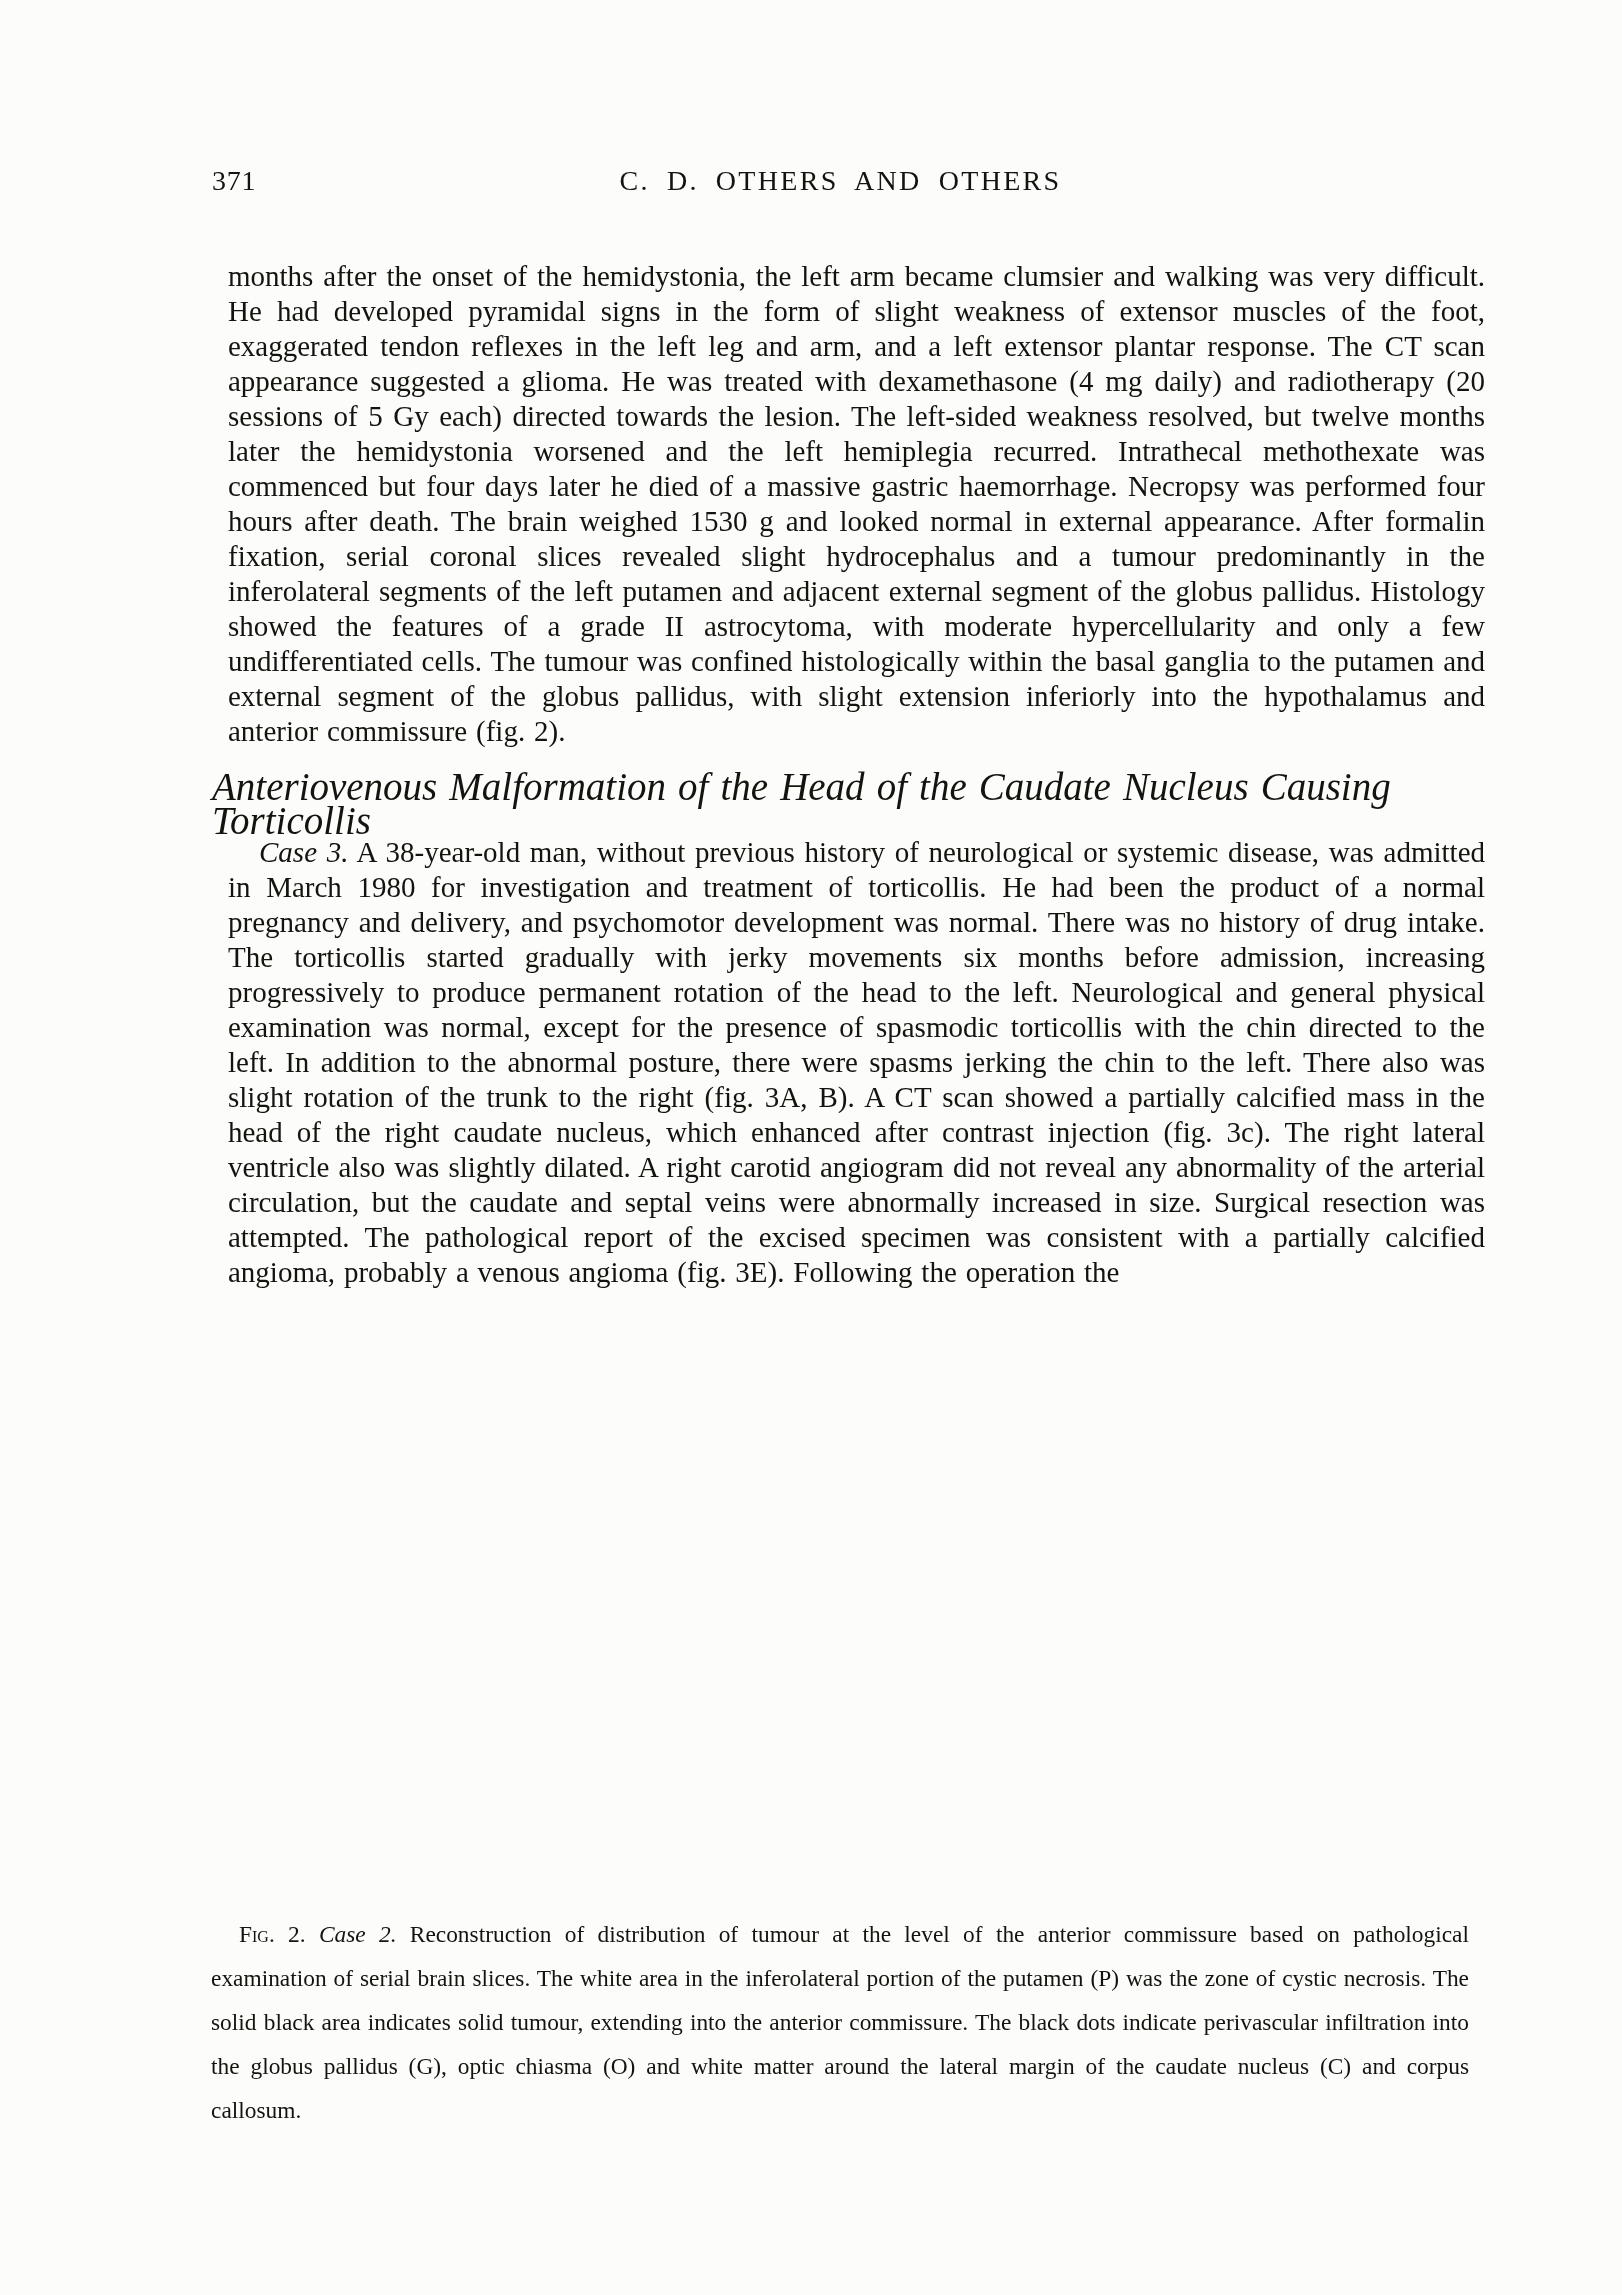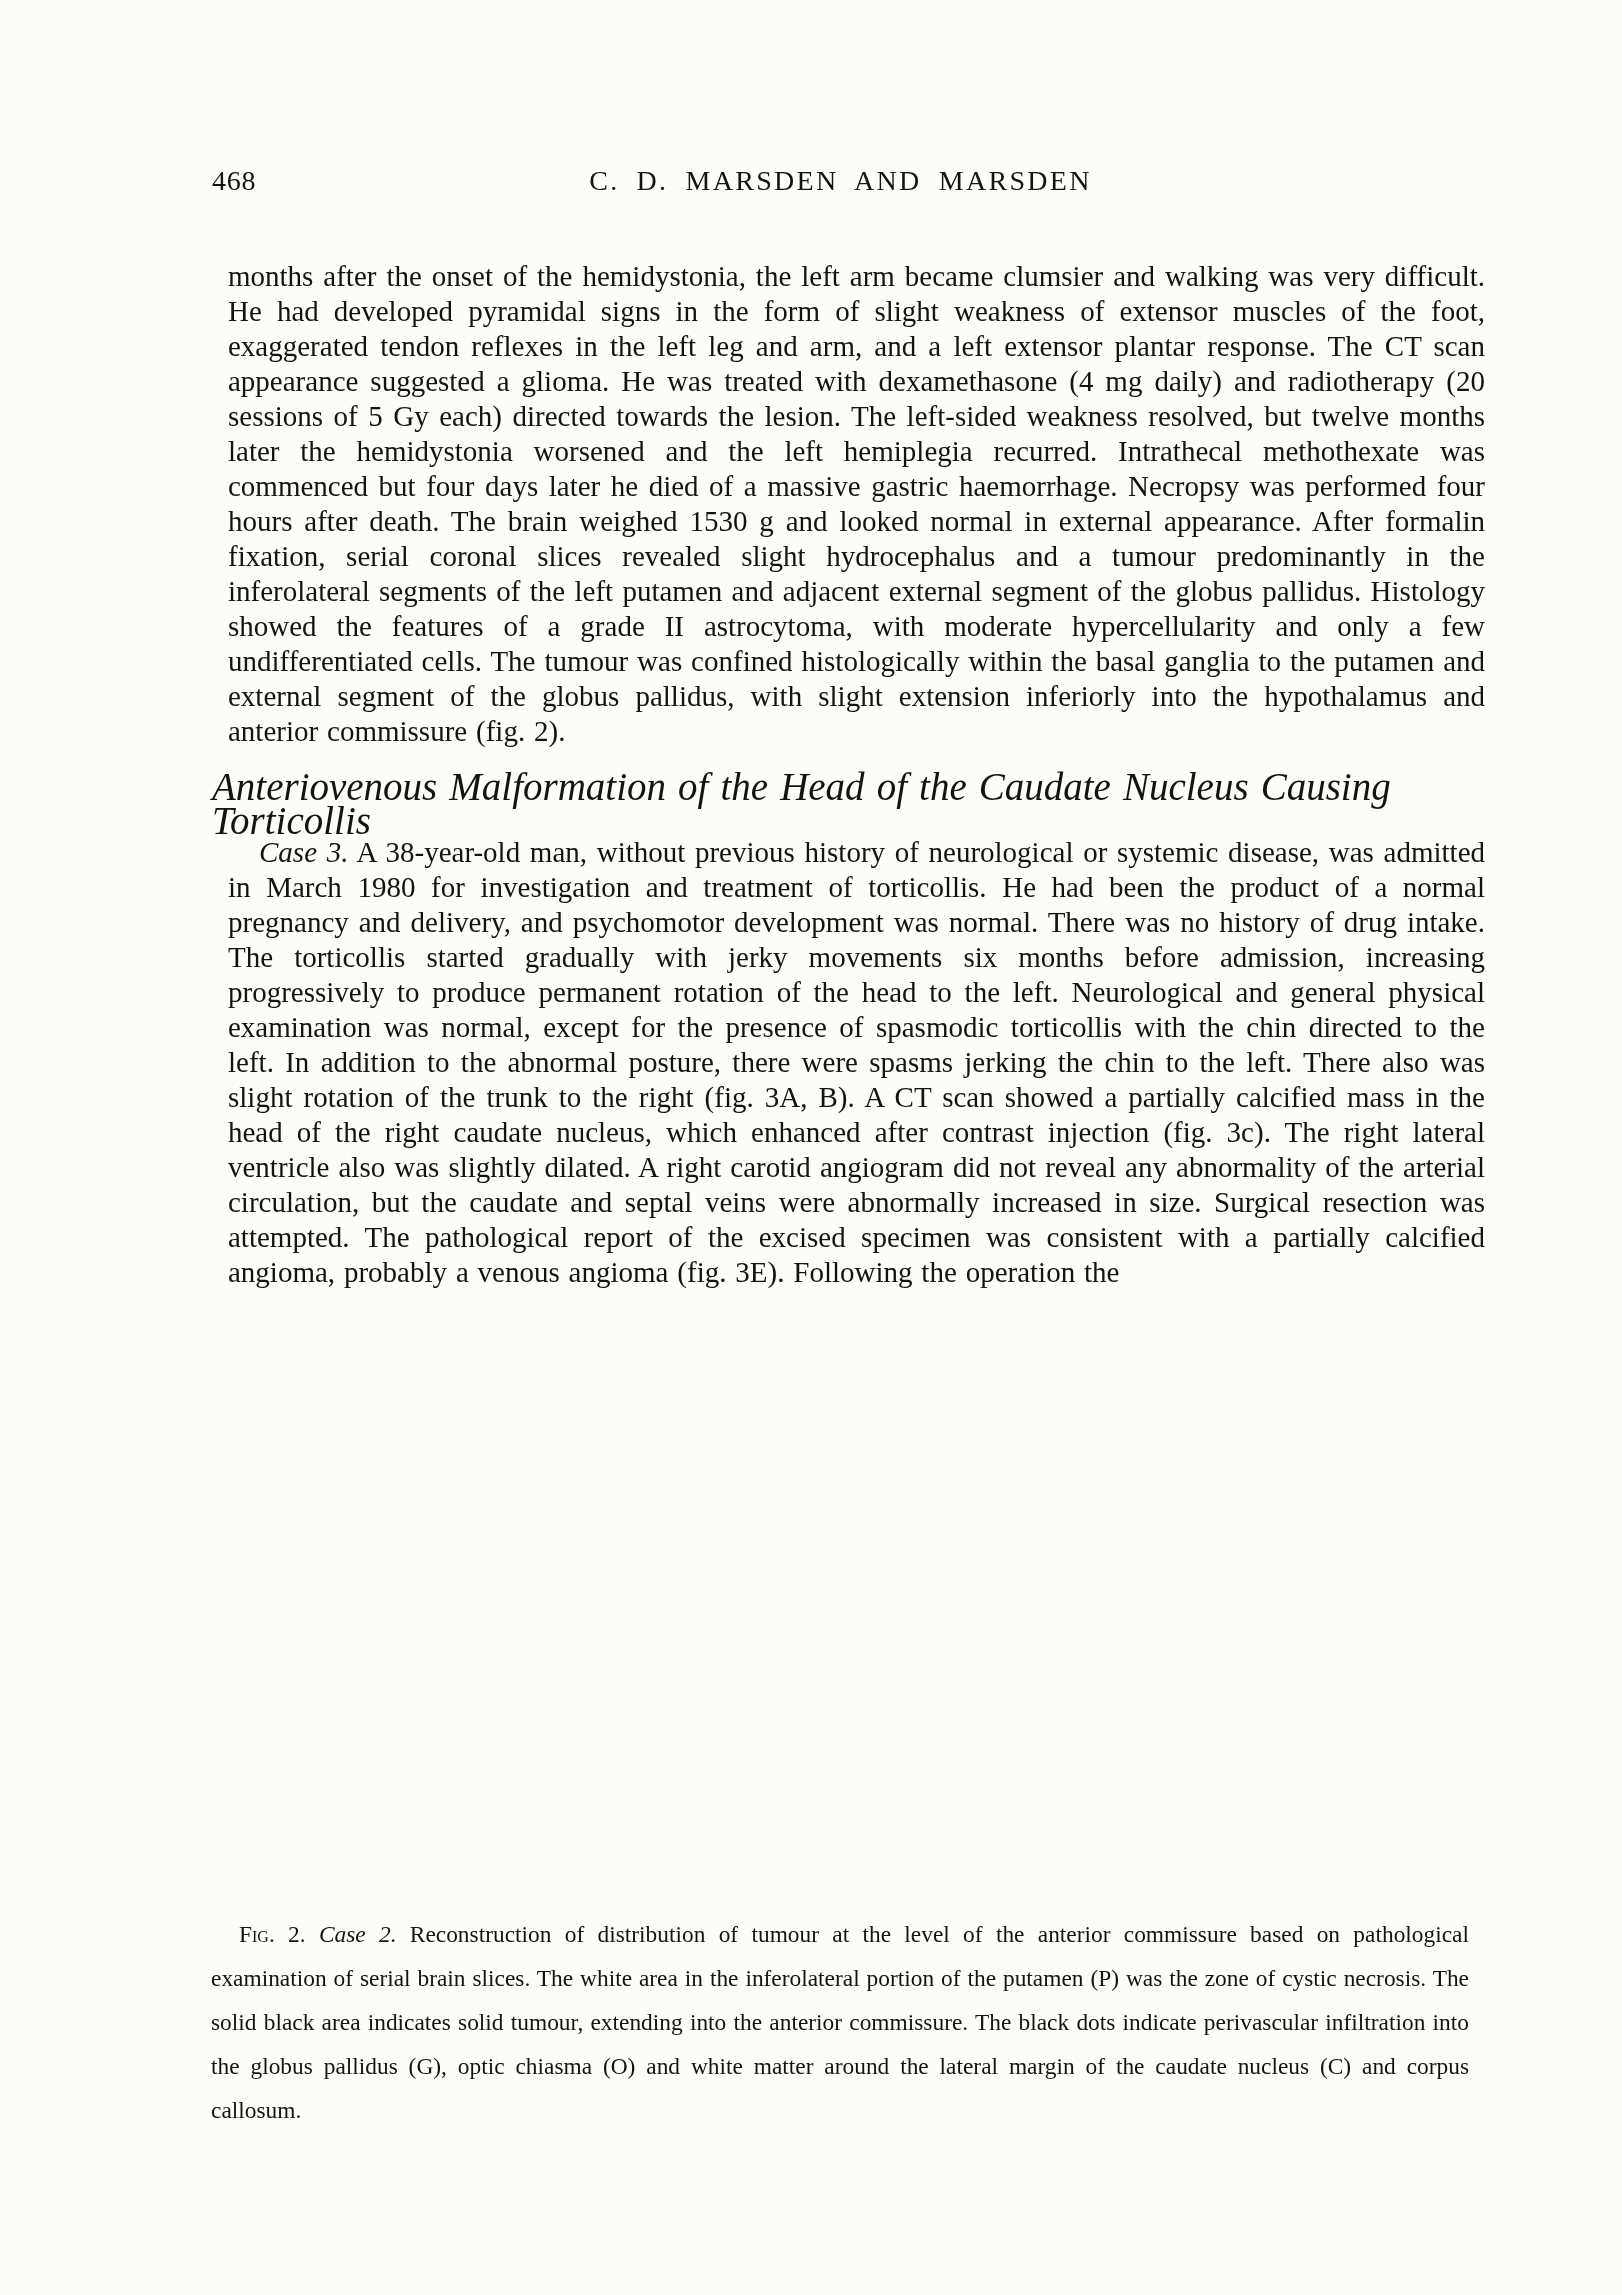--- a/index.html
+++ b/index.html
@@ -18,22 +18,22 @@
   .sc{font-variant:small-caps;}
   .caption{position:absolute;left:211px;top:1912px;width:1258px;margin:0;font-size:23.4px;line-height:44px;
            text-align:justify;text-align-last:left;text-indent:28px;word-spacing:0.8px;}
   .fig-wrap{position:absolute;left:0;top:1357px;width:1623px;height:577px;}
 </style>
 </head>
 <body>
 
 <div class="page">
 
-  <span class="pagenum">468</span>
-  <span class="runhead">C. D. MARSDEN AND MARSDEN</span>
+  <span class="pagenum">371</span>
+  <span class="runhead">C. D. OTHERS AND OTHERS</span>
 
   <p class="bodytext p1">months after the onset of the hemidystonia, the left arm became clumsier and walking was very difficult. He had developed pyramidal signs in the form of slight weakness of extensor muscles of the foot, exaggerated tendon reflexes in the left leg and arm, and a left extensor plantar response. The CT scan appearance suggested a glioma. He was treated with dexamethasone (4 mg daily) and radiotherapy (20 sessions of 5 Gy each) directed towards the lesion. The left-sided weakness resolved, but twelve months later the hemidystonia worsened and the left hemiplegia recurred. Intrathecal methothexate was commenced but four days later he died of a massive gastric haemorrhage. Necropsy was performed four hours after death. The brain weighed 1530 g and looked normal in external appearance. After formalin fixation, serial coronal slices revealed slight hydrocephalus and a tumour predominantly in the inferolateral segments of the left putamen and adjacent external segment of the globus pallidus. Histology showed the features of a grade II astrocytoma, with moderate hypercellularity and only a few undifferentiated cells. The tumour was confined histologically within the basal ganglia to the putamen and external segment of the globus pallidus, with slight extension inferiorly into the hypothalamus and anterior commissure (fig. 2).</p>
 
   <h2 class="sechead">Anteriovenous Malformation of the Head of the Caudate Nucleus Causing Torticollis</h2>
 
   <p class="bodytext p2"><span class="it">Case 3.</span> <span>A 38-year-old man, without previous history of neurological or systemic disease, was admitted in March 1980 for investigation and treatment of torticollis. He had been the product of a normal pregnancy and delivery, and psychomotor development was normal. There was no history of drug intake. The torticollis started gradually with jerky movements six months before admission, increasing progressively to produce permanent rotation of the head to the left. Neurological and general physical examination was normal, except for the presence of spasmodic torticollis with the chin directed to the left. In addition to the abnormal posture, there were spasms jerking the chin to the left. There also was slight rotation of the trunk to the right (fig. 3A, B). A CT scan showed a partially calcified mass in the head of the right caudate nucleus, which enhanced after contrast injection (fig. 3c). The right lateral ventricle also was slightly dilated. A right carotid angiogram did not reveal any abnormality of the arterial circulation, but the caudate and septal veins were abnormally increased in size. Surgical resection was attempted. The pathological report of the excised specimen was consistent with a partially calcified angioma, probably a venous angioma (fig. 3E). Following the operation the</span></p>
 
   <div class="fig-wrap">
 
     

